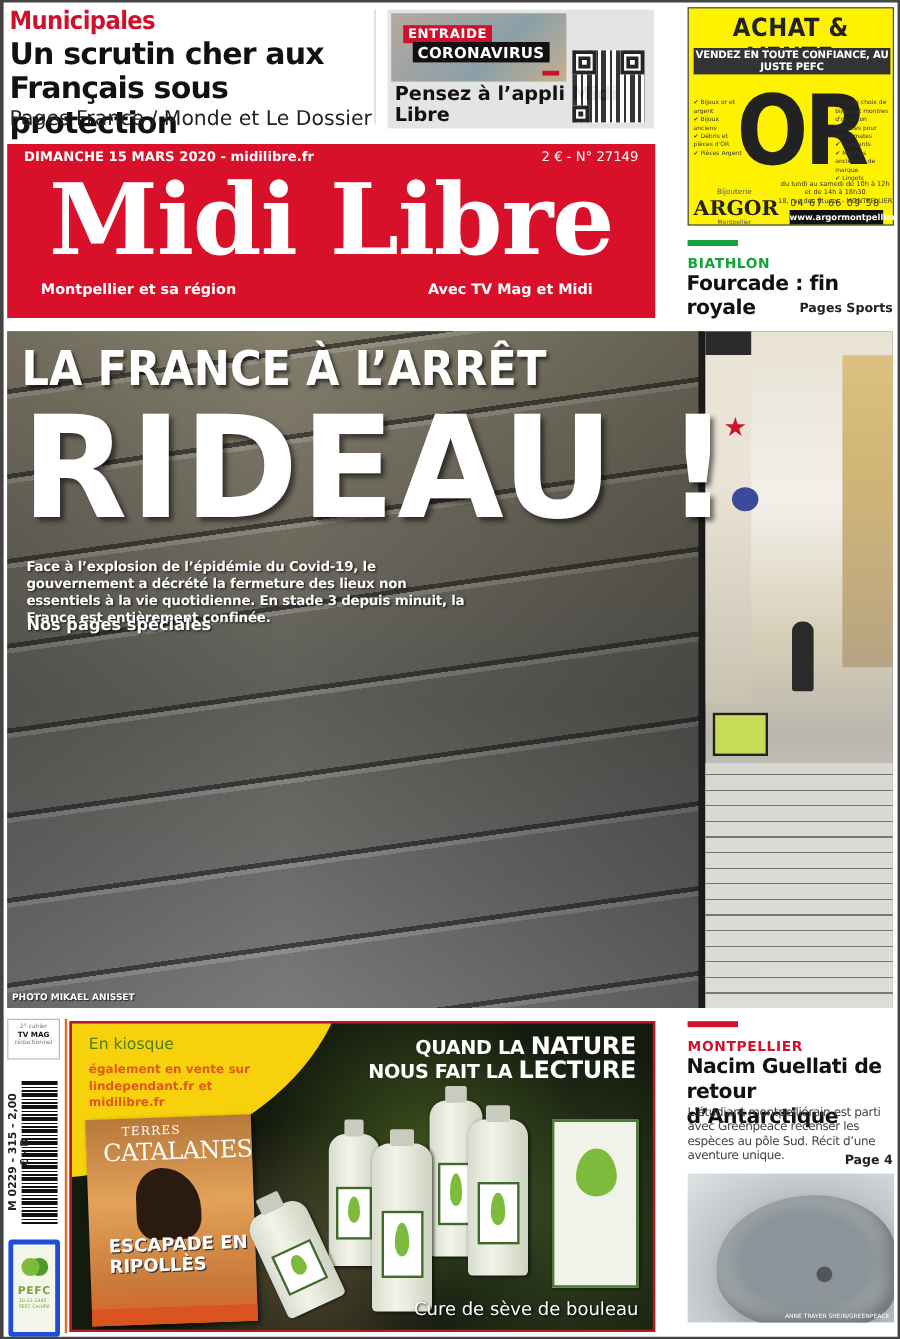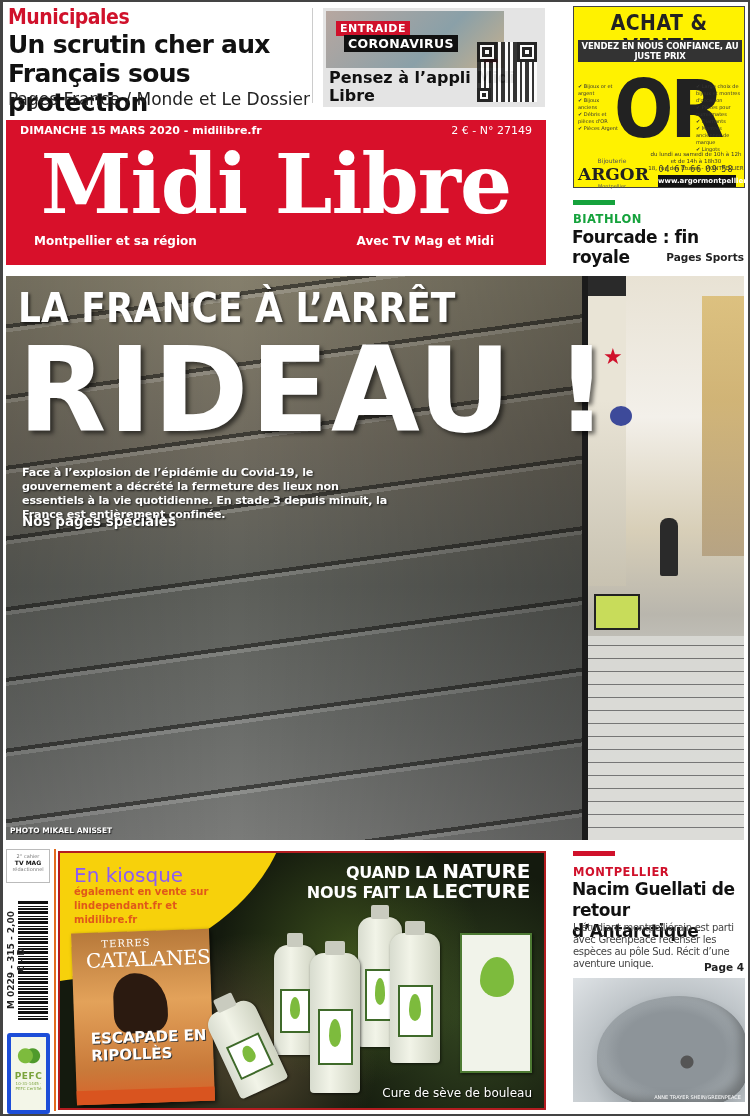--- a/index.html
+++ b/index.html
@@ -9,21 +9,21 @@
   .page-border { left: 0; top: 0; width: 750px; height: 1116px; border: 2px solid #444; border-left-width: 3px; pointer-events: none; }
 
   
   .teaser-kicker { left: 8px; top: 5px; font-size: 21px; font-weight: bold; color: #d0112b; font-family: "DejaVu Sans Condensed","DejaVu Sans", sans-serif; letter-spacing: -0.5px; }
   .teaser-title { left: 8px; top: 30px; width: 310px; font-size: 25px; line-height: 29px; font-weight: 600; color: #111; letter-spacing: -0.7px; }
   .teaser-ref { left: 8px; top: 89px; font-size: 17px; color: #222; }
   .vsep { left: 312px; top: 8px; width: 1px; height: 95px; background: #ccc; }
 
   
   .entraide { left: 323px; top: 8px; width: 222px; height: 99px; background: #e4e4e4; }
-  .entraide-banner { left: 3px; top: 3px; width: 178px; height: 57px; background: linear-gradient(135deg,#b7a7a0,#8aa0a8 60%,#c6b08e); overflow: hidden; }
+  .entraide-banner { left: 3px; top: 3px; width: 146px; height: 57px; background: linear-gradient(135deg,#b7a7a0,#8aa0a8 60%,#c6b08e); overflow: hidden; }
   .entraide-tag1 { position: absolute; left: 10px; top: 10px; background: #d0112b; color: #fff; font-size: 11px; font-weight: bold; padding: 1px 4px; letter-spacing: 0.5px; }
   .entraide-tag2 { position: absolute; left: 18px; top: 24px; background: #111; color: #fff; font-size: 12.5px; font-weight: bold; padding: 1px 4px; letter-spacing: 0.3px; }
   .entraide-small { position: absolute; right: 6px; bottom: 5px; width: 14px; height: 4px; background: #d0112b; }
   .entraide-text { left: 6px; top: 61px; font-size: 16px; line-height: 18px; font-weight: 600; color: #111; }
   .qr { left: 154px; top: 34px; width: 60px; height: 60px; background:
       repeating-linear-gradient(90deg,#222 0 4px,#fff 4px 7px,#222 7px 9px,#fff 9px 12px),
       #fff; opacity: 0.9; }
   .qr::before, .qr::after { content:""; position:absolute; width:14px; height:14px; border:3px solid #111; background:#fff; box-shadow: inset 0 0 0 2px #fff, inset 0 0 0 5px #111; }
   .qr::before { left:0; top:0; } .qr::after { right:0; top:0; }
   .qr-corner { position:absolute; left:0; bottom:0; width:14px; height:14px; border:3px solid #111; background:#fff; box-shadow: inset 0 0 0 2px #fff, inset 0 0 0 5px #111; }
@@ -96,38 +96,38 @@
   .pefc-sub { font-size:4px; color:#7aa33c; }
   .orange-rule { left: 54px; top: 849px; width: 2px; height: 262px; background:#e36b1e; }
 
   
   .ad-tc { left: 58px; top: 851px; width: 488px; height: 259px; background: #141a0e; border: 2px solid #b31c20; overflow:hidden; }
   .ad-tc-bg { position:absolute; left:0; top:0; width:100%; height:100%; background:
       radial-gradient(circle at 60% 40%, rgba(90,120,40,.55), transparent 40%),
       radial-gradient(circle at 85% 65%, rgba(80,110,50,.5), transparent 35%),
       radial-gradient(circle at 40% 80%, rgba(120,100,70,.6), transparent 35%); }
   .ad-tc-yellow { position:absolute; left:-40px; top:-60px; width:270px; height:190px; background:#f7d10b; border-radius: 0 0 100% 0; }
-  .ad-tc-kiosque { position:absolute; left:14px; top:10px; font-size:20px; color:#8b5cf6; font-weight:500; }
+  .ad-tc-kiosque { position:absolute; left:14px; top:10px; font-size:13px; color:#4d7c0f; font-weight:500; }
   .ad-tc-kiosque-sub { position:absolute; left:14px; top:32px; width:160px; font-size:10px; line-height:14px; font-weight:bold; color:#e0581a; }
   .ad-tc-head1 { position:absolute; right:14px; top:6px; font-size:16px; font-weight:bold; color:#fff; text-align:right; letter-spacing:-0.3px; }
   .ad-tc-head2 { position:absolute; right:14px; top:26px; font-size:16px; font-weight:bold; color:#fff; text-align:right; letter-spacing:-0.3px; }
   .ad-tc-head1 b, .ad-tc-head2 b { font-size:20px; }
   .mag-cover { position:absolute; left:14px; top:78px; width:138px; height:172px; background: linear-gradient(180deg,#b7793a 0%,#e3a25a 40%,#c97a3a 80%, #d9622a 100%); transform: rotate(-2deg); box-shadow: 2px 2px 4px rgba(0,0,0,.6); }
   .mag-title1 { position:absolute; left:30px; top:6px; font-size:10px; color:#fff; letter-spacing:1px; font-family:"DejaVu Serif",serif; }
   .mag-title2 { position:absolute; left:14px; top:16px; font-size:20px; color:#fff; font-family:"DejaVu Serif",serif; letter-spacing:-0.5px; }
   .mag-rider { position:absolute; left:40px; top:42px; width:54px; height:60px; background:#2b1a10; border-radius: 40% 60% 30% 30%; }
   .mag-esc { position:absolute; left:16px; top:98px; font-size:15px; font-weight:bold; color:#fff; line-height:17px; text-shadow:1px 1px 0 #333; }
   .mag-band { position:absolute; left:0; bottom:0; width:100%; height:14px; background:#d9541f; }
   .bottle { position:absolute; background: linear-gradient(90deg, #d8dccf, #f2f4e8 40%, #cfd3c2 100%); border-radius: 14px 14px 4px 4px; box-shadow: 1px 1px 3px rgba(0,0,0,.6); }
   .bottle::before { content:""; position:absolute; left:30%; top:-12px; width:40%; height:14px; background:#c9cbbf; border-radius:2px; }
   .bottle-label { position:absolute; left:15%; top:40%; width:70%; height:40%; background:#fff; border:2px solid #3f6a2a; }
   .bottle-label::after { content:""; position:absolute; left:30%; top:15%; width:40%; height:55%; background:#7dbb3d; border-radius: 50% 50% 50% 50% / 60% 60% 40% 40%; }
   .box-product { position:absolute; left:400px; top:80px; width:72px; height:140px; background:#f1f3ea; border: 2px solid #4d7a33; box-shadow: 1px 1px 3px rgba(0,0,0,.6); }
   .box-product::after { content:""; position:absolute; left:18px; top:22px; width:34px; height:40px; background:#7dbb3d; border-radius: 50% 50% 50% 50% / 60% 60% 40% 40%; }
-  .ad-tc-caption { position:absolute; right:12px; bottom:8px; font-size:12px; color:#fff; text-shadow: 1px 1px 2px rgba(0,0,0,.9); }
+  .ad-tc-caption { position:absolute; right:12px; bottom:8px; font-size:15px; color:#fff; text-shadow: 1px 1px 2px rgba(0,0,0,.9); }
 
   
   .mtp-bar { left: 573px; top: 851px; width: 42px; height: 5px; background: #d0112b; }
   .mtp-kicker { left: 573px; top: 865px; font-size: 11.5px; font-weight: bold; color: #d0112b; letter-spacing: 0.5px; }
   .mtp-title { left: 572px; top: 879px; width: 178px; font-size: 17px; line-height: 21px; font-weight: 600; color: #111; letter-spacing: -0.4px; }
   .mtp-text { left: 573px; top: 922px; width: 176px; font-size: 10px; line-height: 12px; color: #444; letter-spacing: -0.3px; }
   .mtp-ref { right: 6px; top: 961px; font-size: 10.5px; font-weight: 600; color: #222; }
   .seal { left: 573px; top: 978px; width: 172px; height: 124px; overflow:hidden; background: radial-gradient(ellipse at 60% 70%, #9aa1a6 0 40%, #bfc5c9 60%, #dfe3e6 100%); }
   .seal-face { position:absolute; left:24px; top:18px; width:150px; height:110px; border-radius: 55% 45% 30% 40%; background: radial-gradient(circle at 60% 60%, #555 0 6px, transparent 7px), radial-gradient(ellipse at 50% 50%, #8d9499 0 50%, #a9b0b4 80%); box-shadow: inset -6px -6px 12px rgba(0,0,0,.35); }
   .seal-credit { position:absolute; right:4px; bottom:2px; font-size:5px; color:#fff; }
@@ -147,21 +147,21 @@
     <span class="entraide-small"></span>
   </div>
   <div class="abs entraide-text">Pensez à l’appli Midi Libre</div>
   <div class="abs qr">
       <span class="qr-corner"></span>
     </div>
 </div>
 
 <div class="abs ad-or">
   <div class="ad-or-title">ACHAT &amp; VENTE</div>
-  <div class="ad-or-sub">VENDEZ EN NOUS CONFIANCE, AU JUSTE PRIX</div>
+  <div class="ad-or-sub">VENDEZ EN TOUTE CONFIANCE, AU JUSTE PEFC</div>
   <div class="ad-or-list left">
     <div>✔ Bijoux or et argent</div>
     <div>✔ Bijoux anciens</div>
     <div>✔ Débris et pièces d'OR</div>
     <div>✔ Pièces Argent</div>
   </div>
   <div class="ad-or-big">OR</div>
   <div class="ad-or-list right">
     <div>✔ Large choix de bijoux et montres d'occasion</div>
     <div>✔ Pièces pour numismates</div>

